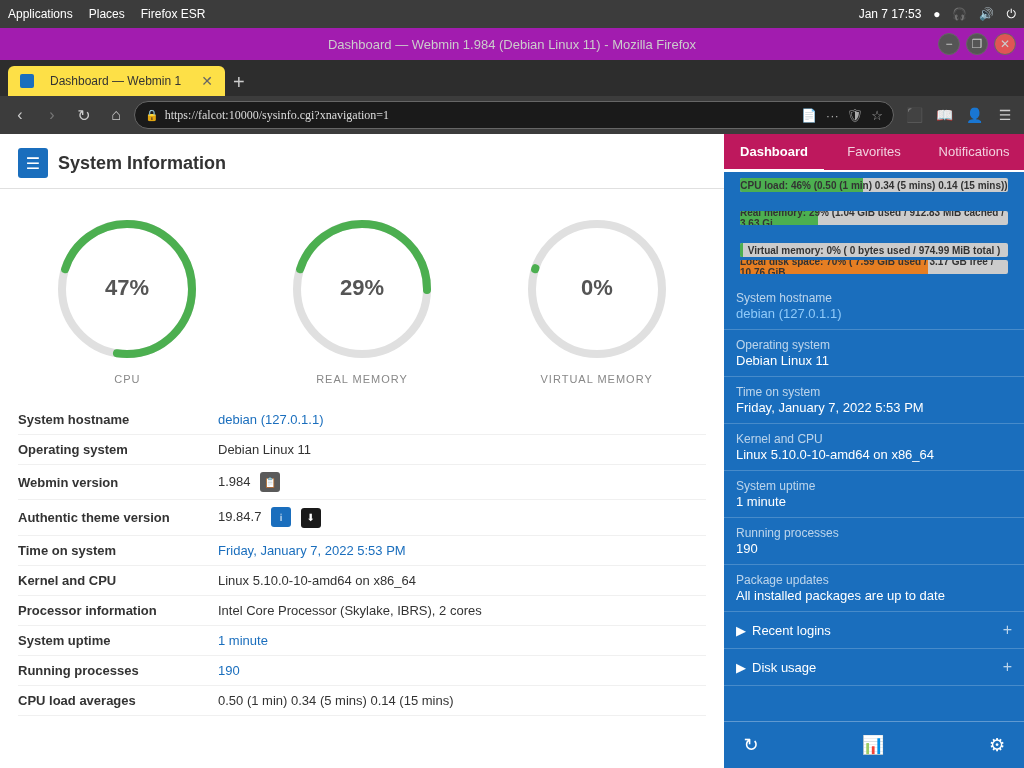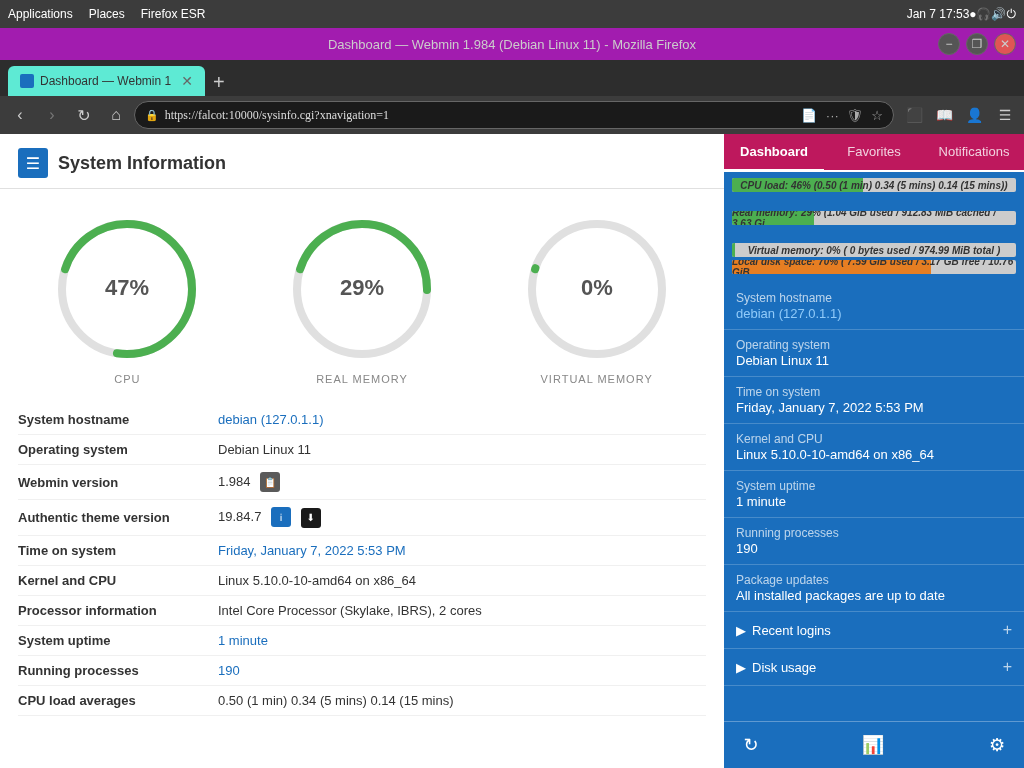--- a/index.html
+++ b/index.html
@@ -5,39 +5,39 @@
     * { box-sizing: border-box; margin: 0; padding: 0; }
     body { font-family: Arial, sans-serif; font-size: 13px; background: #3c3c3c; width: 1024px; height: 768px; overflow: hidden; }
 
     
     .os-bar {
       display: flex; align-items: center; justify-content: space-between;
       background: #3c3c3c; height: 28px; padding: 0 8px;
       color: #fff; font-size: 12px;
     }
     .os-bar-left { display: flex; gap: 16px; }
-    .os-bar-right { display: flex; align-items: flex-end; }
+    .os-bar-right { display: flex; align-items: flex-end; gap: 12px; }
     .title-bar {
       height: 32px; display: flex; align-items: center; justify-content: center;
       color: #ccc; font-size: 13px; position: relative; background: #a21caf;
     }
     .title-bar-controls {
       position: absolute; right: 8px; display: flex; gap: 6px; align-items: center;
     }
     .win-btn {
       width: 22px; height: 22px; border-radius: 50%; border: 1px solid #666;
       background: #555; color: #ccc; display: flex; align-items: center; justify-content: center;
       font-size: 12px; cursor: pointer;
     }
     .tab-bar {
       height: 36px; background: #2d2d2d; display: flex; align-items: flex-end; padding: 0 8px;
     }
     .tab {
-      background: #5eead4; border-radius: 6px 6px 0 0; padding: 6px 12px;
-      font-size: 12px; display: flex; align-items: center; gap: 6px; color: #333;
+      background: #fde047; border-radius: 6px 6px 0 0; padding: 6px 12px;
+      font-size: 12px; display: flex; align-items: center; gap: 16px; color: #333;
       height: 30px; min-width: 160px;
     }
     .tab-favicon { width: 14px; height: 14px; background: #1a6ebd; border-radius: 2px; }
     .tab-close { margin-left: 4px; cursor: pointer; color: #666; font-size: 14px; }
     .tab-new { width: 28px; height: 28px; background: none; border: none; color: #ccc; font-size: 20px; cursor: pointer; padding: 0 4px; }
 
     
     .url-bar-row {
       height: 38px; background: #3c3c3c; display: flex; align-items: center; padding: 0 6px; gap: 4px;
     }
@@ -105,21 +105,21 @@
     .right-panel-tabs {
       display: flex; background: #be185d; border-bottom: 2px solid #fff;
     }
     .rpanel-tab {
       flex: 1; text-align: center; padding: 10px 4px; font-size: 13px; cursor: pointer;
       color: rgba(255,255,255,0.8);
     }
     .rpanel-tab.active { color: #fff; font-weight: bold; border-bottom: 3px solid #fff; margin-bottom: -2px; }
 
     
-    .status-bars { padding: 6px 8px; background: #1a6ebd; font-style: italic; }
+    .status-bars { padding: 6px 16px; background: #1a6ebd; }
     .status-bar-row { margin-bottom: 3px; font-size: 11px; color: #fff; }
     .status-bar-track { height: 14px; background: #ccc; border-radius: 2px; position: relative; overflow: hidden; }
     .status-bar-fill { height: 100%; background: #4caf50; }
     .status-bar-fill.orange { background: #e67e22; }
     .status-bar-text {
       position: absolute; top: 0; left: 0; right: 0; bottom: 0;
       display: flex; align-items: center; justify-content: center;
       font-size: 10px; color: #333; font-weight: bold;
     }
 

